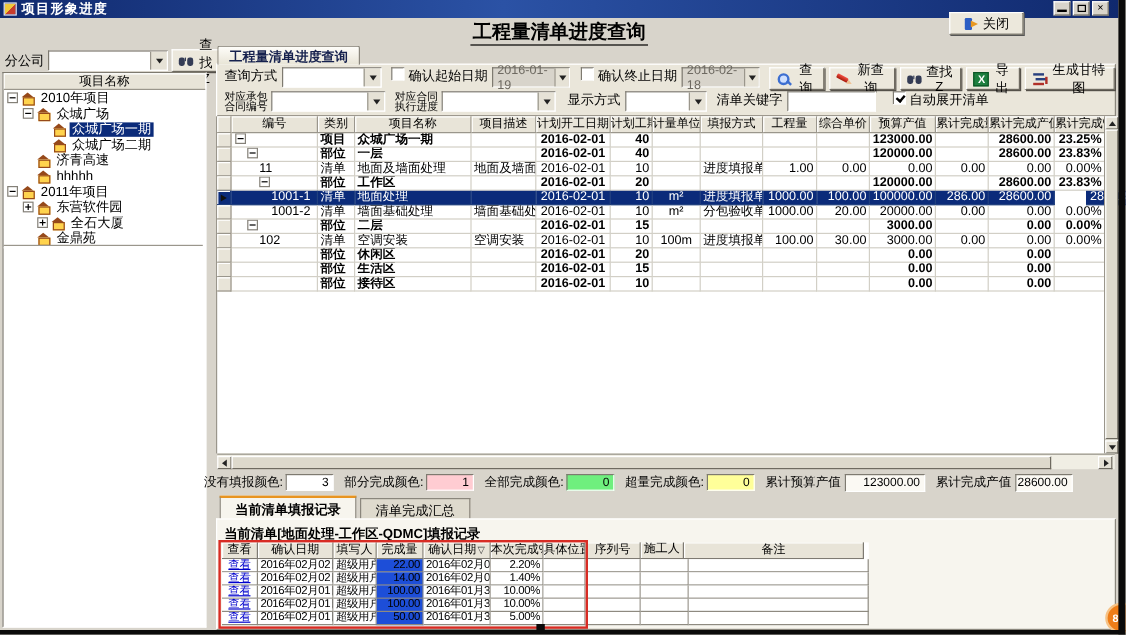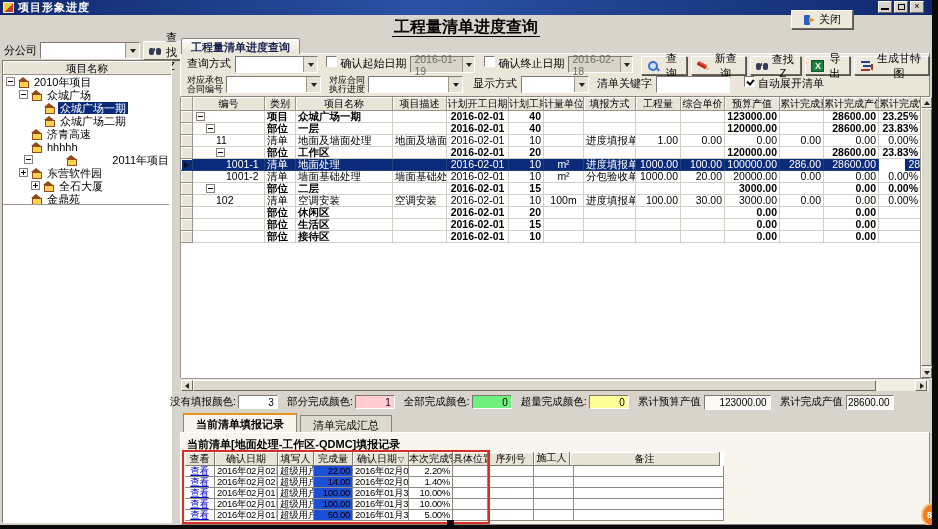--- a/index.html
+++ b/index.html
@@ -203,21 +203,21 @@
         <div class="titem" style="padding-left: 16px;">
           <span class="expsp"></span>
           <span class="house"></span>
           <span class="tlabel">济青高速</span>
         </div>
         <div class="titem" style="padding-left: 16px;">
           <span class="expsp"></span>
           <span class="house"></span>
           <span class="tlabel">hhhhh</span>
         </div>
-        <div class="titem" style="padding-left: 21px; justify-content: space-between;">
+        <div class="titem" style="padding-left: 3px;">
           <span class="exp"></span>
           <span class="house"></span>
           <span class="tlabel">2011年项目</span>
         </div>
         <div class="titem" style="padding-left: 16px;">
           <span class="exp plus"></span>
           <span class="house"></span>
           <span class="tlabel">东营软件园</span>
         </div>
         <div class="titem" style="padding-left: 28px;">

